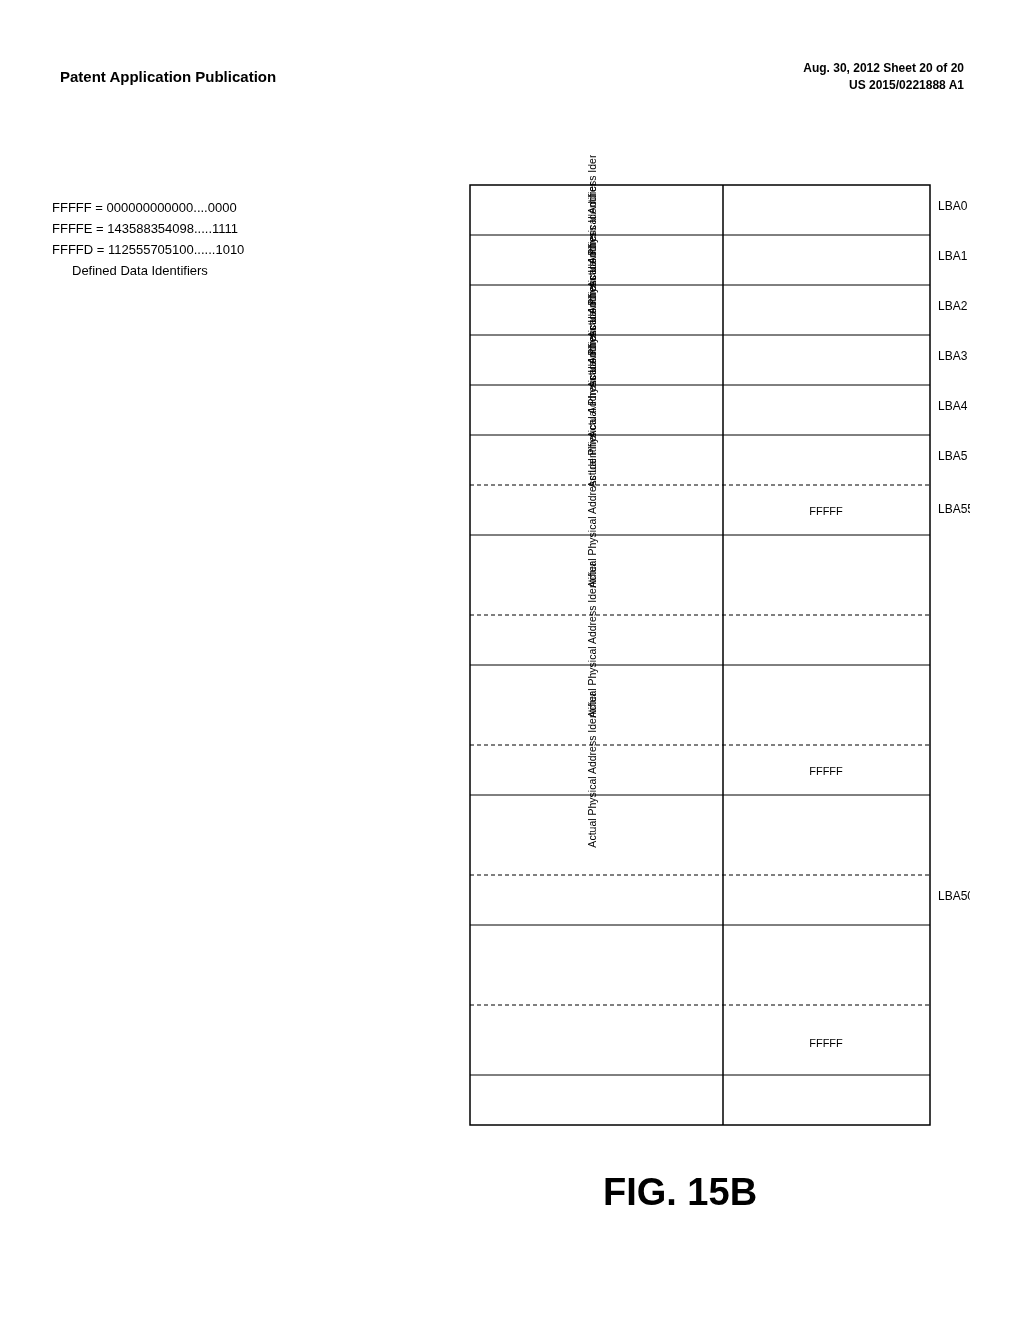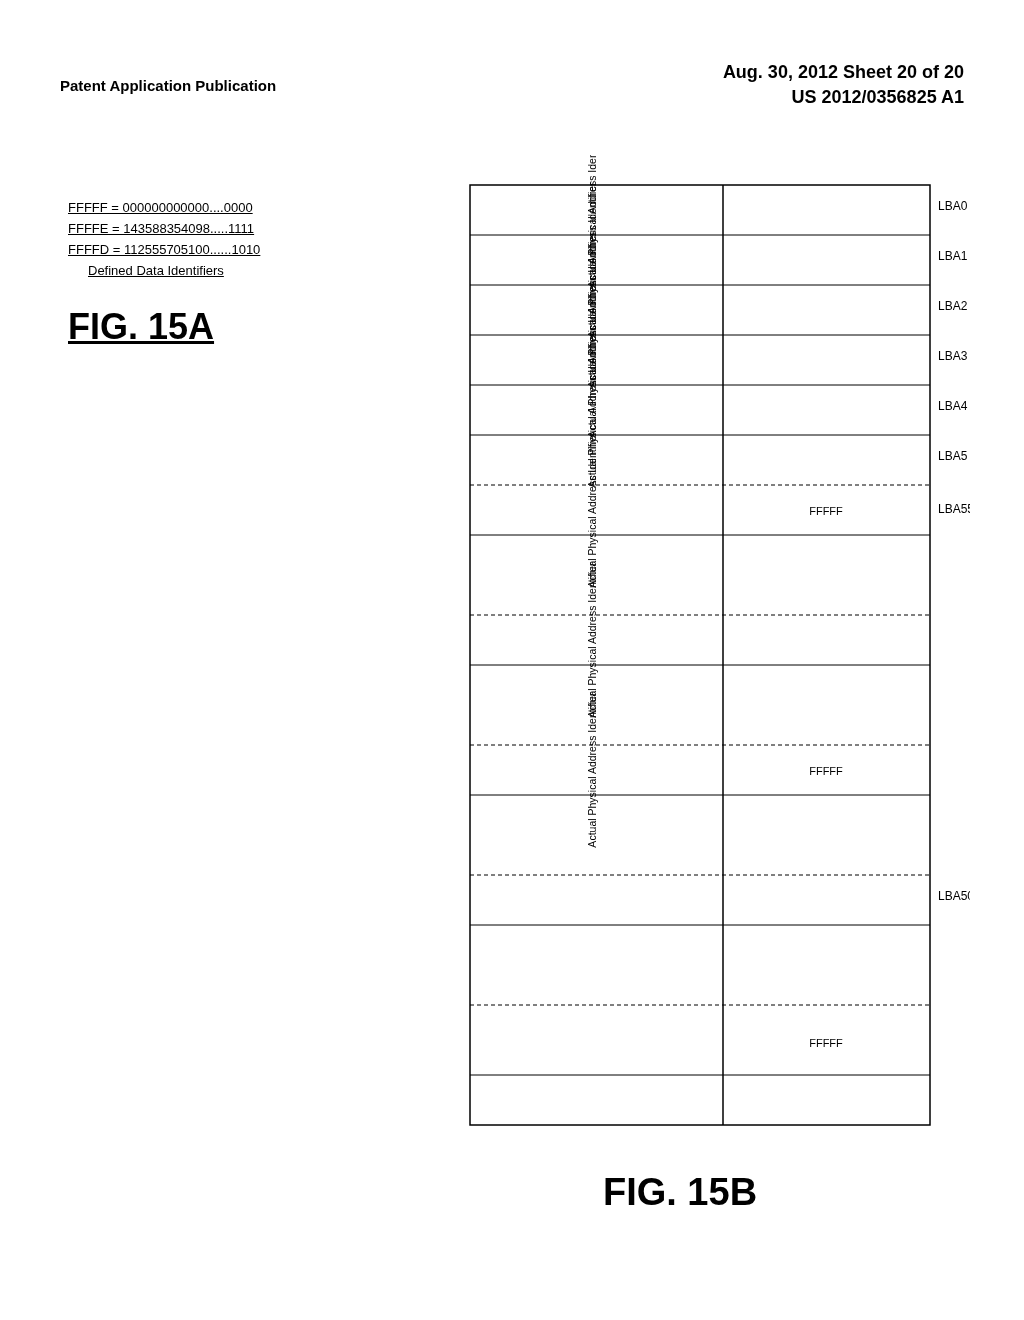--- a/index.html
+++ b/index.html
@@ -23,73 +23,71 @@
       align-items: center;
       padding: 0 60px;
     }
     .header-left {
       font-size: 15px;
       font-weight: bold;
       color: #000;
       line-height: 1.4;
     }
     .header-right {
-      font-size: 18px;
+      font-size: 12px;
       font-weight: bold;
       color: #000;
       text-align: right;
       line-height: 1.4;
     }
 
     
     .left-panel {
       position: absolute;
       top: 200px;
-      left: 68px;
+      left: 52px;
       width: 280px;
-      text-decoration: underline;
     }
     .left-panel .equation {
       font-size: 13px;
       color: #000;
       margin-bottom: 6px;
       font-family: Arial, Helvetica, sans-serif;
     }
     .left-panel .label {
       font-size: 13px;
       color: #000;
-      margin-bottom: 28px;
+      margin-bottom: 14px;
       margin-left: 20px;
     }
     .left-panel .fig-title {
       font-size: 36px;
       font-weight: bold;
       color: #000;
       margin-top: 10px;
     }
   </style>
 </head>
 <body>
 
 <div class="header">
   <div class="header-left">
     <span>Patent Application Publication</span>
   </div>
   <div class="header-right">
     <div>Aug. 30, 2012  Sheet 20 of 20</div>
-    <div>US 2012/0356825 A1</div>
+    <div>US 2015/0221888 A1</div>
   </div>
 </div>
 
 <div class="left-panel">
   <div class="equation">FFFFF = 000000000000....0000</div>
   <div class="equation">FFFFE = 143588354098.....1111</div>
   <div class="equation">FFFFD = 112555705100......1010</div>
   <div class="label">Defined Data Identifiers</div>
-  <div class="fig-title">FIG. 15A</div>
 </div>
 
 <svg style="position:absolute; top:155px; left:390px; width:580px; height:1080px;" viewBox="0 0 580 1080">
 
   <rect x="80" y="30" width="460" height="940" fill="none" stroke="#000" stroke-width="1.5"></rect>
 
   <line x1="333" y1="30" x2="333" y2="970" stroke="#000" stroke-width="1.5"></line>
 
   <line x1="80" y1="80" x2="540" y2="80" stroke="#000" stroke-width="1"></line>
   <line x1="80" y1="130" x2="540" y2="130" stroke="#000" stroke-width="1"></line>

